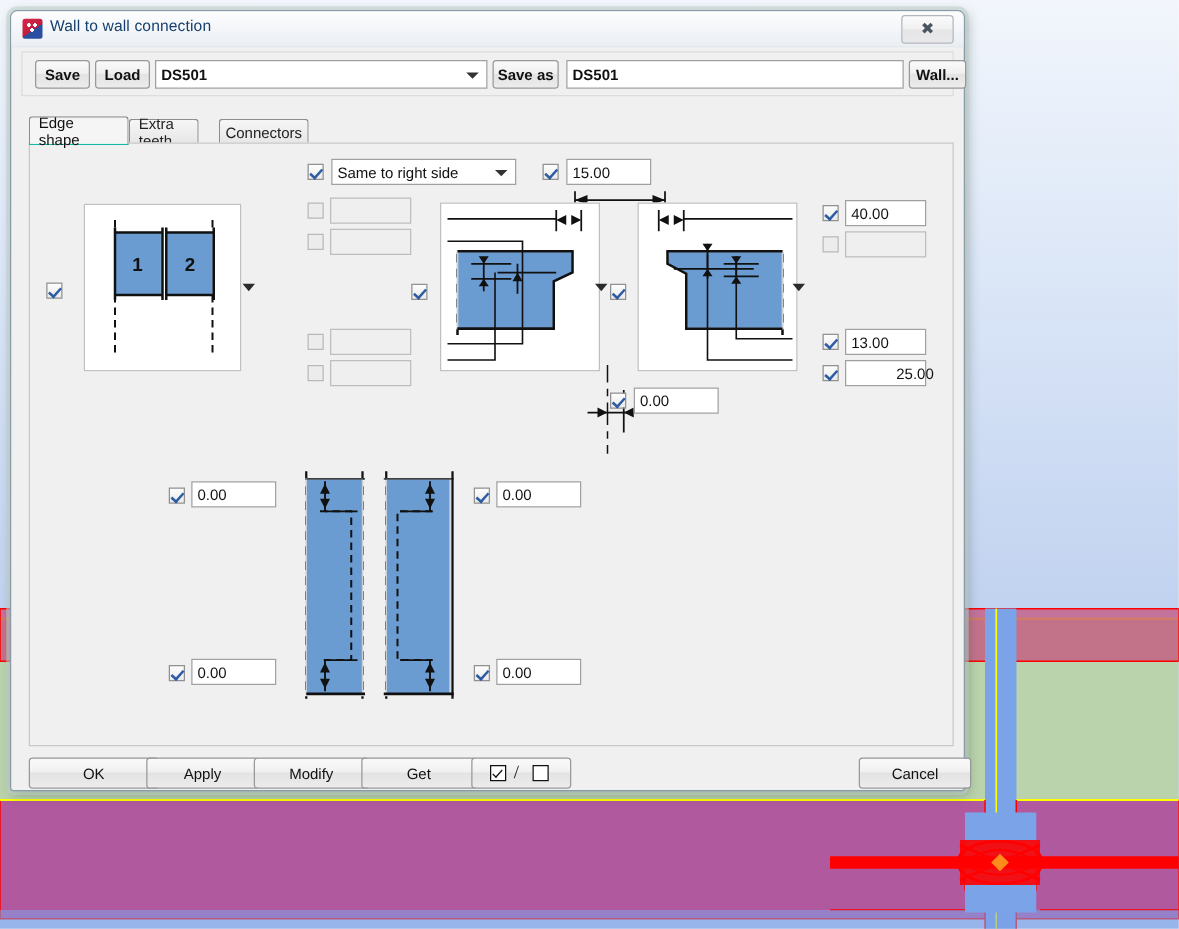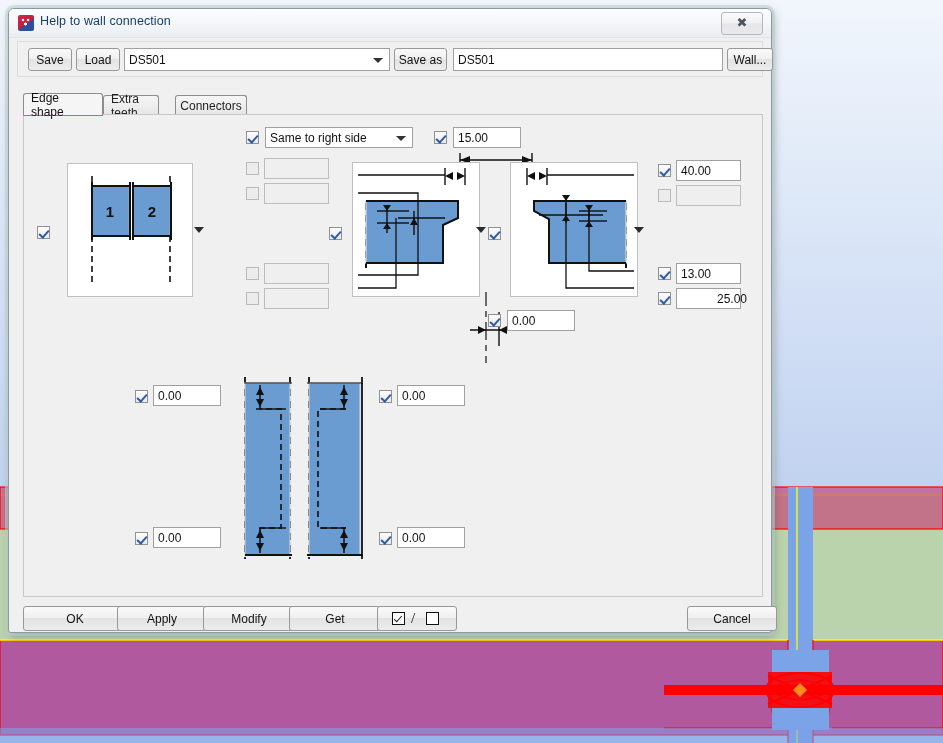--- a/index.html
+++ b/index.html
@@ -67,20 +67,21 @@
     font-family: "Liberation Sans", sans-serif;
   }
 
   
   #toolbar {
     position: absolute; left: 8px; top: 32px;
     width: 746px; height: 36px;
     background: #f0f0f0;
     border: 1px solid #dcdcdc;
     box-sizing: border-box;
+    font-weight: bold;
   }
   .btn {
     position: absolute;
     background: linear-gradient(180deg,#fafafa 0%,#f0f0f0 46%,#e3e3e3 50%,#ececec 100%);
     border: 1px solid #989898;
     border-radius: 3px;
     font-size: 12px; color: #111;
     text-align: center;
     cursor: pointer;
     box-sizing: border-box;
@@ -283,21 +284,21 @@
     <line x1="805" y1="487" x2="805" y2="640" stroke="#ffff00" stroke-width="0"></line>
 
     <rect x="0" y="728" width="943" height="15" fill="#7ba3e8" opacity="0.55"></rect>
   </svg>
 </div>
 
 <div id="dialog">
 
   <div id="titlebar">
     <div id="title-icon"></div>
-    <div id="title-text">Help to wall connection</div>
+    <div id="title-text">Wall to wall connection</div>
     <div id="close-btn">
       <div class="glyph">✖</div>
     </div>
   </div>
 
   <div id="toolbar">
     <div class="btn" style="left:10px; top:6px; width:44px; height:23px;">Save</div>
     <div class="btn" style="left:58px; top:6px; width:44px; height:23px;">Load</div>
     <div class="combo" style="left:106px; top:6px; width:266px; height:23px;">
       <span>DS501</span>

